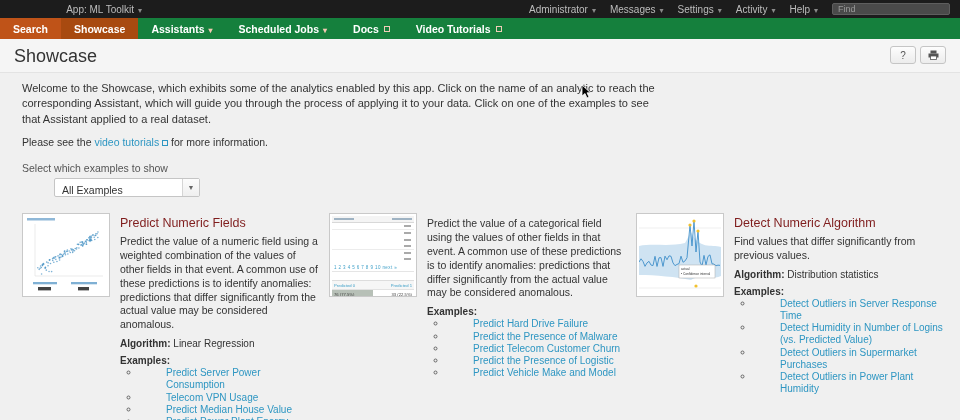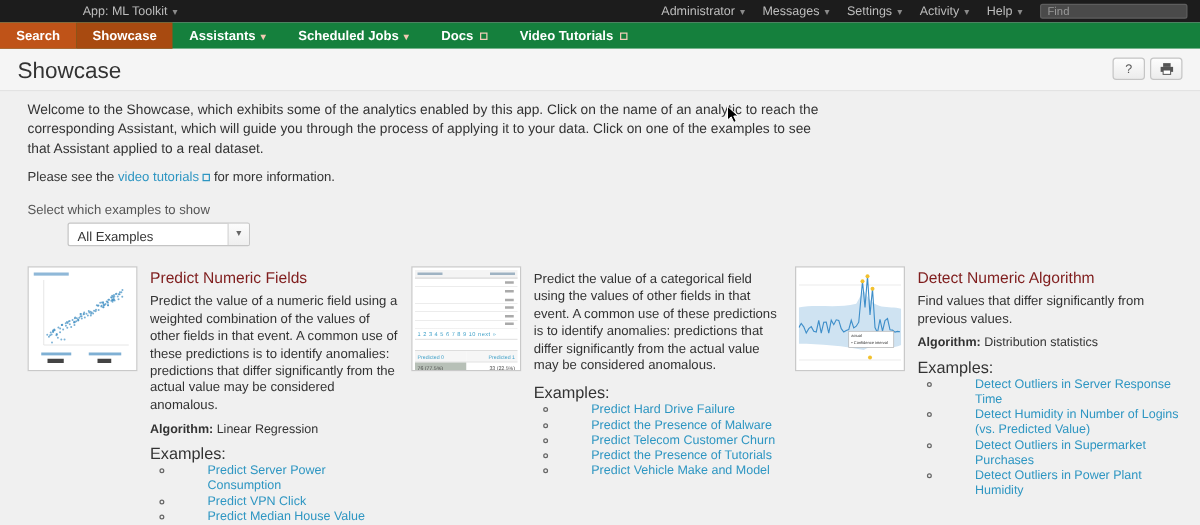--- a/index.html
+++ b/index.html
@@ -49,21 +49,21 @@
 
   
   .cards { margin-top:16px; display:grid; grid-template-columns:298px 298px 1fr; column-gap:9px; row-gap:15px; }
   .card { display:flex; gap:10px; }
   .thumb { flex:0 0 88px; width:88px; height:84px; background:#fff; border:1px solid #c9c9c9; padding:2px; position:relative; overflow:hidden; }
   .card-body { flex:1; min-width:0; }
   .card-title { font-size:12.5px; color:#7f1d1d; text-decoration:none; display:inline-block; cursor:pointer; }
   .card-desc { font-size:10.5px; color:#333; line-height:1.32; margin-top:4px; }
   .algo-line { font-size:10px; color:#333; margin-top:6px; }
   .bold { font-weight:bold; }
-  .examples-label { font-size:13px; color:#333; font-weight:normal; margin-top:6px; }
+  .examples-label { font-size:10px; color:#333; font-weight:bold; margin-top:6px; }
   .examples { margin:1px 0 0 4px; padding-left:16px; list-style:circle; }
   .examples li { font-size:10px; line-height:1.22; color:#666;padding-left:26px; }
   .examples li a { color:#2e96c2; text-decoration:none; cursor:pointer; }
 
   
   .mtbl { width:100%; height:100%; font-size:4.2px; position:relative; }
   .mtbl-head { height:7px; background:#f4f4f4; border-bottom:1px solid #d8d8d8; display:flex; justify-content:space-between; align-items:center; padding:0 2px; }
   .hbar { width:20px; height:2.5px; background:#9fb3c3; }
   .rows6 { height:40px; background:repeating-linear-gradient(to bottom,#fff 0 6.1px,#ececec 6.1px 6.7px); position:relative; }
   .rbar { position:absolute; right:3px; width:7px; height:2px; background:#aaa; }
@@ -273,21 +273,21 @@
             <rect x="53" y="71" width="11" height="3.4" fill="#444"></rect>
           </svg>
       </div>
       <div class="card-body">
         <a class="card-title">Predict Numeric Fields</a>
         <div class="card-desc">Predict the value of a numeric field using a weighted combination of the values of other fields in that event. A common use of these predictions is to identify anomalies: predictions that differ significantly from the actual value may be considered anomalous.</div>
         <div class="algo-line"><span class="bold">Algorithm:</span> <span>Linear Regression</span></div>
         <div class="examples-label">Examples:</div>
         <ul class="examples">
             <li><a>Predict Server Power Consumption</a></li>
-            <li><a>Predict VPN Click</a></li>
+            <li><a>Telecom VPN Usage</a></li>
             <li><a>Predict Median House Value</a></li>
             <li><a>Predict Power Plant Energy Output</a></li>
           </ul>
       </div>
     </div>
 
     <div class="card">
       <div class="thumb">
         <div class="mtbl">
           <div class="mtbl-head">
@@ -316,21 +316,21 @@
           </div>
         </div>
       </div>
       <div class="card-body">
         <div class="card-desc">Predict the value of a categorical field using the values of other fields in that event. A common use of these predictions is to identify anomalies: predictions that differ significantly from the actual value may be considered anomalous.</div>
         <div class="examples-label">Examples:</div>
         <ul class="examples">
             <li><a>Predict Hard Drive Failure</a></li>
             <li><a>Predict the Presence of Malware</a></li>
             <li><a>Predict Telecom Customer Churn</a></li>
-            <li><a>Predict the Presence of Tutorials</a></li>
+            <li><a>Predict the Presence of Logistic</a></li>
             <li><a>Predict Vehicle Make and Model</a></li>
           </ul>
       </div>
     </div>
 
     <div class="card">
       <div class="thumb">
         <svg id="svg-outlier" width="82" height="78" viewBox="0 0 82 78">
             <line x1="0" y1="12" x2="82" y2="12" stroke="#e4e4e4" stroke-width="0.6"></line>
             <line x1="0" y1="32" x2="82" y2="32" stroke="#e4e4e4" stroke-width="0.6"></line>

